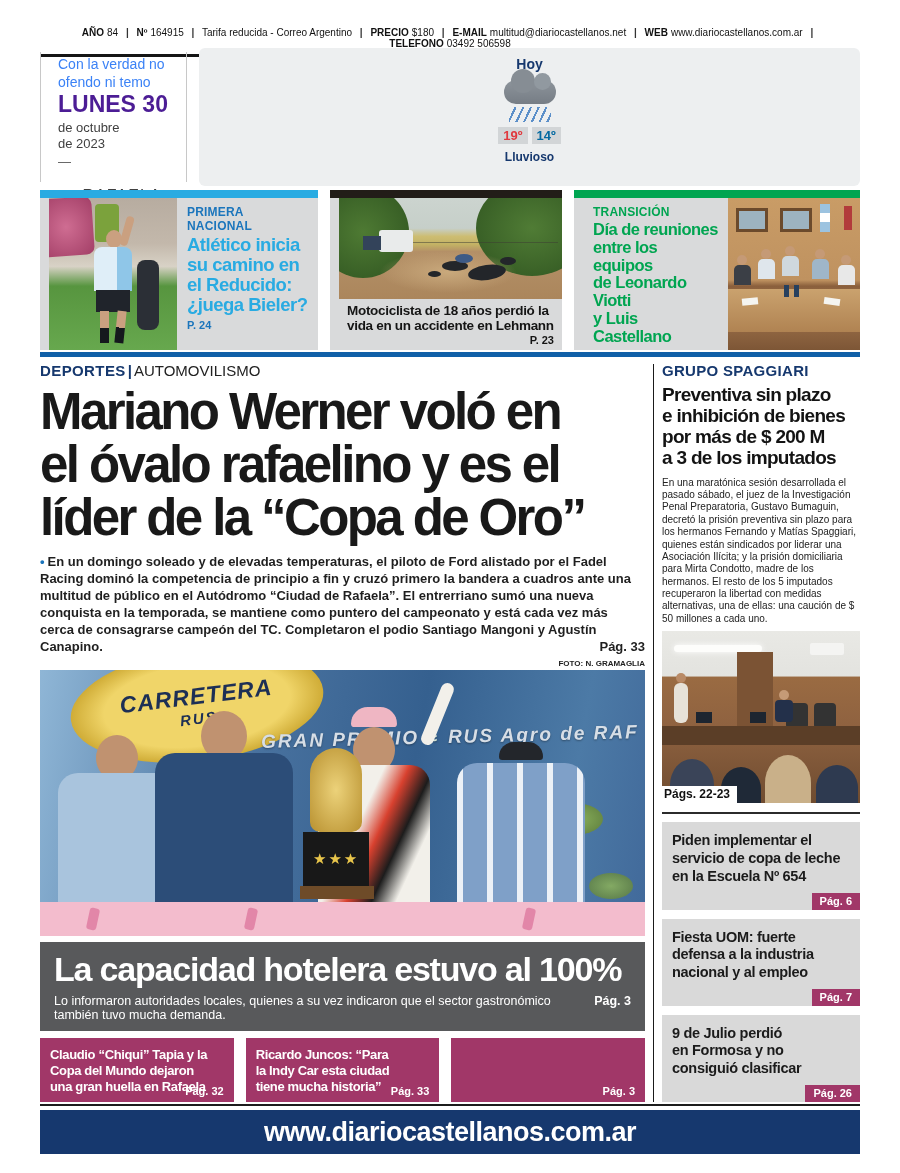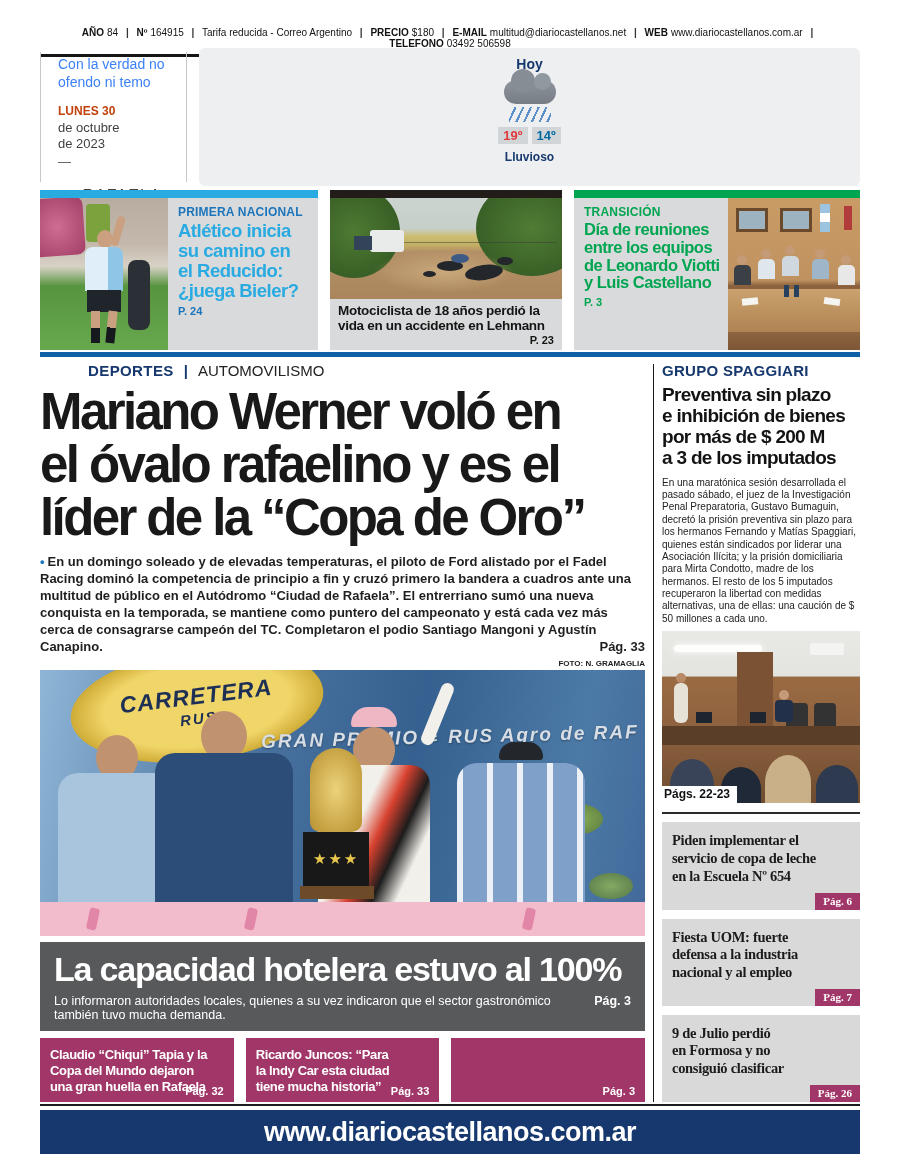--- a/index.html
+++ b/index.html
@@ -17,21 +17,21 @@
   
   .masthead{position:absolute;top:48px;left:40px;right:40px;height:138px;display:flex;}
   .brand{position:relative;flex:0 0 585px;}
   .brand-kicker{position:absolute;left:120px;top:6px;font-size:23px;font-weight:bold;
                 letter-spacing:1px;color:#111;}
   .brand-title{position:absolute;left:26px;top:-16px;font-family:"Liberation Serif",serif;
                font-style:italic;font-weight:bold;font-size:102px;letter-spacing:-3px;color:#16386e;}
   .vline{width:1px;background:#c8c8c8;margin:4px 0;}
   .dateblock{flex:0 0 128px;padding:8px 0 0 17px;}
   .slogan{font-size:14px;color:#3b82f6;line-height:1.25;}
-  .date-day{margin-top:13px;font-size:12px;font-weight:bold;color:#c2410c;}
+  .date-day{font-size:23px;font-weight:bold;color:#4c1d95;}
   .date-rest{font-size:13px;color:#404040;line-height:1.25;margin-top:2px;}
   .date-dash{color:#555;margin-top:1px;font-size:13px;}
   .date-city{font-size:16px;letter-spacing:1px;color:#404040;margin-top:18px;text-align:center;}
   .weather{flex:1;margin-left:12px;background:#edeff0;border-radius:6px;padding:8px 4px 6px;
            display:flex;flex-direction:column;align-items:center;}
   .weather-hoy{font-weight:bold;font-size:14px;color:#16386e;}
   .cloud{width:52px;height:24px;background:linear-gradient(180deg,#8d949b,#767d85);
          border-radius:13px;position:relative;margin-top:8px;}
   .cloud::before{content:"";position:absolute;left:7px;top:-11px;width:24px;height:24px;
                  border-radius:50%;background:#868d94;}
@@ -39,21 +39,21 @@
                 border-radius:50%;background:#9199a0;}
   .rain{width:42px;height:15px;margin-top:3px;
         background:repeating-linear-gradient(115deg,transparent 0 5px,#5b8fc9 5px 7px);}
   .temps{display:flex;gap:4px;margin-top:5px;}
   .temp{background:#d2d5d7;font-weight:bold;font-size:13px;padding:1px 5px;}
   .temp-hi{color:#e0393e;} .temp-lo{color:#0369a1;}
   .weather-cond{margin-top:6px;font-weight:bold;font-size:12px;color:#16386e;}
 
   
   .boxrow{position:absolute;top:190px;left:40px;right:40px;height:160px;display:flex;gap:12px;}
-  .tbox{background:#d9dadb;border-top:8px solid;position:relative;overflow:hidden;box-sizing:border-box;}
+  .tbox{background:#d9dadb;border-top:8px solid;position:relative;overflow:hidden;box-sizing:border-box;padding-left:9px;}
   .tbox1{flex:0 0 278px;border-color:#29abe2;display:flex;}
   .tbox2{flex:0 0 232px;border-color:#221d18;display:flex;flex-direction:column;}
   .tbox3{flex:1;border-color:#00a551;display:flex;}
   .tbox-text{padding:7px 8px 6px 10px;flex:1;}
   .tbox-tag{font-size:12px;font-weight:bold;letter-spacing:.2px;}
   .tbox1 .tbox-tag{color:#1b75bc;}
   .tbox3 .tbox-tag{color:#00a551;}
   .tbox-head{margin-top:2px;font-weight:bold;line-height:1.08;letter-spacing:-.5px;}
   .tbox1 .tbox-head{font-size:18.5px;color:#29abe2;}
   .tbox3 .tbox-head{font-size:16.5px;color:#00a551;}
@@ -124,21 +124,21 @@
 
   
   .divider-blue{position:absolute;top:352px;left:40px;right:40px;height:5px;background:#1060a8;}
 
   
   .mainarea{position:absolute;top:362px;left:40px;right:40px;height:740px;display:flex;overflow:hidden;}
   .leftcol{flex:0 0 605px;display:flex;flex-direction:column;}
   .colrule{width:1px;background:#1a1a1a;margin:2px 8px 0 8px;}
   .rightcol{flex:1;display:flex;flex-direction:column;min-width:0;}
 
-  .kicker-row{font-size:15px;display:flex;gap:10px;align-items:flex-end;margin-left:48px;}
+  .kicker-row{font-size:15px;display:flex;gap:2px;align-items:flex-end;}
   .kicker-sec{color:#16386e;font-weight:bold;letter-spacing:.4px;}
   .kicker-sep{color:#16386e;font-weight:bold;}
   .kicker-sub{color:#222;}
   .mainhead{margin-top:6px;font-size:51px;font-weight:bold;color:#191919;
             letter-spacing:-2.6px;line-height:1.04;}
   .lede{margin-top:10px;font-size:13px;font-weight:bold;color:#1f1f1f;line-height:1.3;position:relative;
         padding-right:2px;}
   .lede-bullet{color:#1b75bc;margin-right:3px;}
   .lede-page{position:absolute;right:0;bottom:0;font-weight:bold;}
   .photocredit{text-align:right;font-size:8px;font-weight:bold;color:#222;margin:4px 0 2px;}
@@ -219,21 +219,21 @@
                  background:#c59a76;}
   .crt-fg{position:absolute;bottom:-8px;border-radius:50% 50% 0 0;}
   .crt-fg1{left:4%;width:44px;height:52px;background:#3a4458;}
   .crt-fg2{left:30%;width:40px;height:44px;background:#1f2937;}
   .crt-fg3{left:52%;width:46px;height:56px;background:#c9b089;}
   .crt-fg4{left:78%;width:42px;height:46px;background:#2e3a50;}
   .rchip{position:absolute;left:0;bottom:0;background:#fff;font-weight:bold;font-size:12px;
          color:#111;padding:1px 7px 2px 2px;}
   .rhr{height:2px;background:#2b2b2b;margin:9px 0 8px;flex:0 0 auto;}
   .briefs{flex:1;display:flex;flex-direction:column;}
-  .brief{flex:1;background:#d9d9d9;position:relative;padding:10px 10px;margin-bottom:9px;font-family:Liberation Serif, serif;}
+  .brief{flex:1;background:#d9d9d9;position:relative;padding:10px 10px;margin-bottom:9px;}
   .brief:last-child{margin-bottom:0;}
   .bhead{font-size:14.5px;font-weight:bold;line-height:1.22;letter-spacing:-.3px;color:#1b1b1b;}
   .bpage{position:absolute;right:0;bottom:0;background:#a13768;color:#fff;font-weight:bold;
          font-size:11px;padding:2px 8px 3px;}
 
   
   .bottomrule{position:absolute;left:40px;right:40px;top:1104px;height:2px;background:#1c1c1c;}
   .footer{position:absolute;left:40px;right:40px;top:1110px;height:44px;background:#16386e;color:#fff;
           display:flex;align-items:center;justify-content:center;font-size:27px;font-weight:bold;
           letter-spacing:-.5px;}

